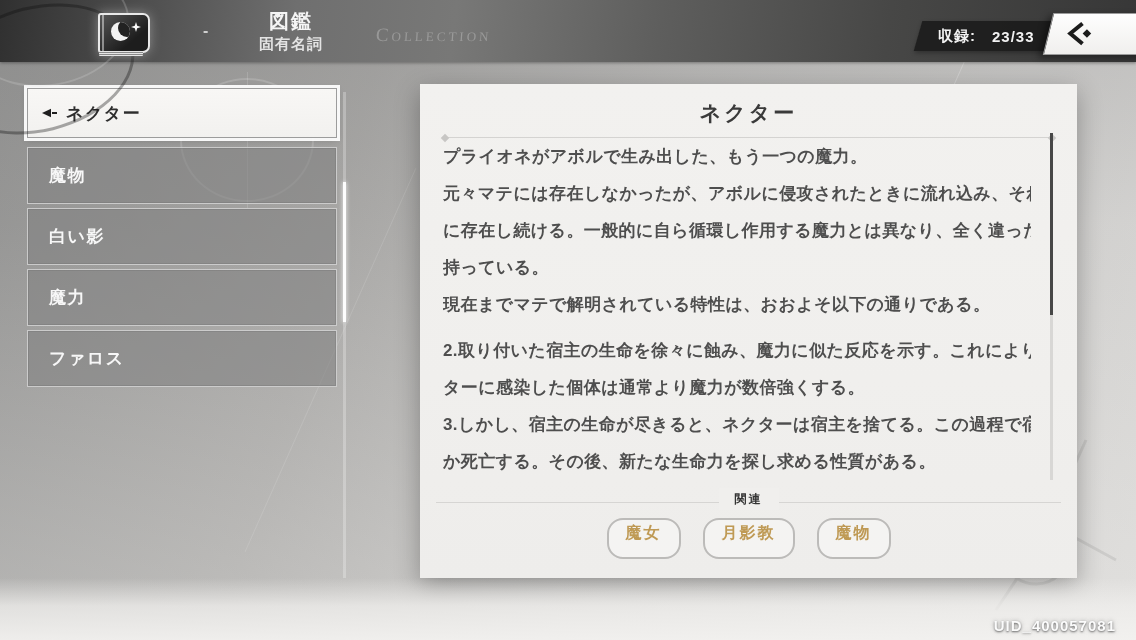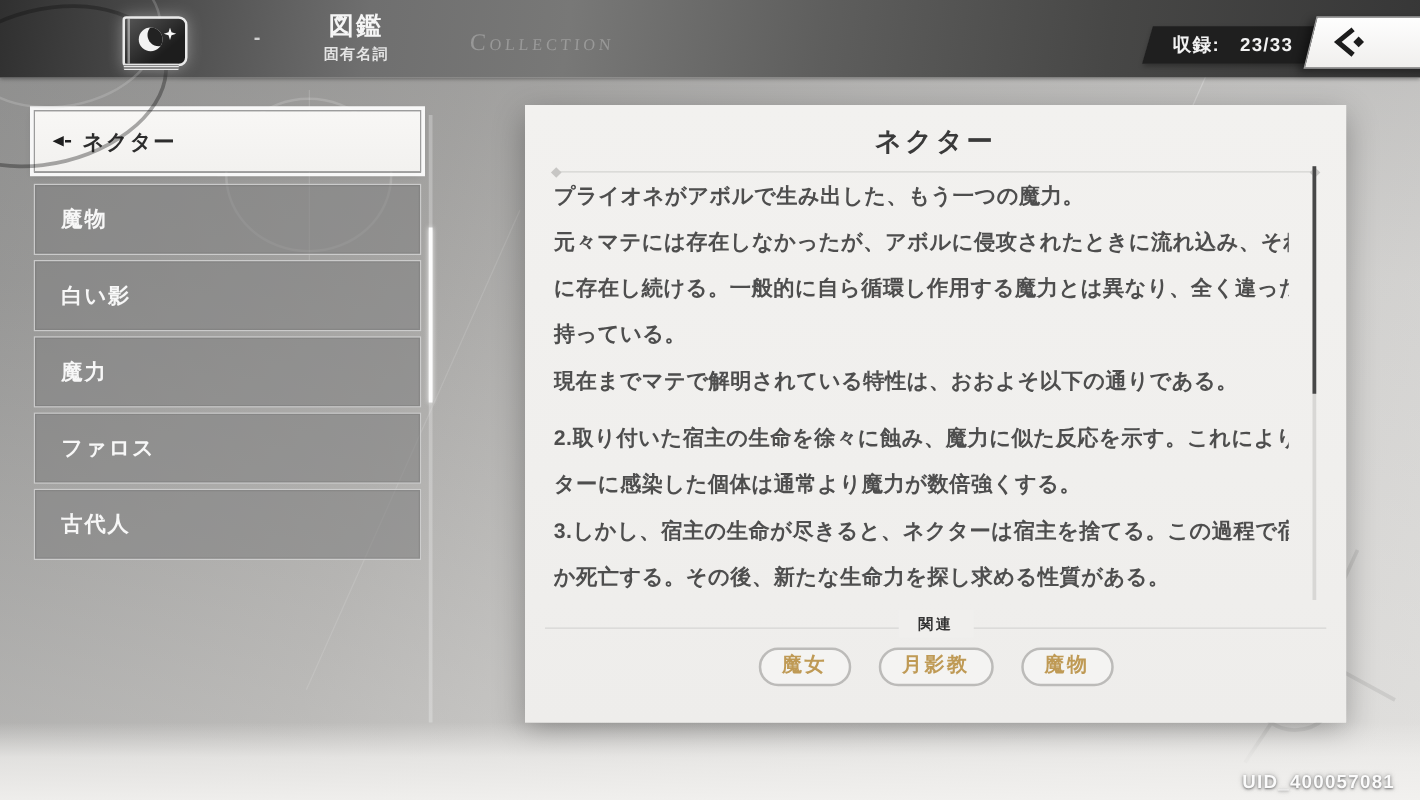--- a/index.html
+++ b/index.html
@@ -27,21 +27,21 @@
   .book-body{position:absolute;inset:0;background:linear-gradient(140deg,#565656,#1d1d1d 70%);border:2px solid #e9e9e9;border-radius:3px 7px 7px 3px;}
   .book-spine{position:absolute;left:4px;top:2px;bottom:2px;width:2px;background:rgba(255,255,255,.45);}
   .book-pages{position:absolute;left:1px;bottom:-3px;width:44px;height:5px;background:repeating-linear-gradient(180deg,#e6e6e6 0 1px,#8a8a8a 1px 2px);border-radius:1px;}
   .moon{position:absolute;left:13px;top:9px;width:19px;height:19px;border-radius:50%;background:#f2f2f2;overflow:hidden;}
   .moon::after{content:'';position:absolute;left:7px;top:-3px;width:18px;height:18px;border-radius:50%;background:#222;}
   .spark{position:absolute;right:9px;top:9px;width:10px;height:10px;background:#fafafa;
     clip-path:polygon(50% 0,62% 38%,100% 50%,62% 62%,50% 100%,38% 62%,0 50%,38% 38%);}
   .hdr-dash{position:absolute;left:203px;top:22px;color:#cfcfcf;font-size:16px;font-weight:700;}
   .titlegroup{position:absolute;left:259px;top:10px;text-align:center;}
   .hdr-title{margin:0;font-size:20px;font-weight:700;color:#f5f5f5;letter-spacing:2px;line-height:22px;}
-  .hdr-sub{margin-top:3px;font-size:12px;font-weight:700;color:#e3e3e3;letter-spacing:1px;}
+  .hdr-sub{margin-top:3px;font-size:15px;font-weight:700;color:#e3e3e3;letter-spacing:1px;}
   .watermark{position:absolute;left:376px;top:24px;font-family:"Liberation Serif","DejaVu Serif",serif;
     font-size:19px;letter-spacing:3px;color:rgba(222,222,222,.34);font-variant:small-caps;transform:skewX(-4deg);}
   .count-badge{position:absolute;left:918px;top:21px;height:30px;padding:0 20px;
     background:rgba(26,26,26,.88);transform:skewX(-16deg);box-shadow:1px 2px 4px rgba(0,0,0,.3);}
   .count-inner{transform:skewX(16deg);display:flex;gap:16px;align-items:center;height:30px;
     color:#f2f2f2;font-size:15px;font-weight:700;letter-spacing:1px;white-space:nowrap;}
   .back-btn{position:absolute;left:1048px;top:13px;width:116px;height:40px;transform:skewX(-14deg);
     background:linear-gradient(180deg,#fefefe,#f0efed);border:1px solid #9b9b9b;
     box-shadow:-4px 3px 7px rgba(0,0,0,.38);cursor:pointer;display:flex;align-items:center;}
   .back-glyph{transform:skewX(14deg);margin-left:16px;display:inline-flex;}
@@ -72,21 +72,21 @@
   .body-viewport{position:absolute;left:23px;right:46px;top:54px;height:354px;overflow:hidden;}
   .body-line{height:37px;line-height:37px;font-size:17px;font-weight:600;color:#4e4e4e;letter-spacing:.4px;white-space:nowrap;}
   .body-gap{height:9px;}
   .panel-sb{position:absolute;right:24px;top:49px;width:3px;height:347px;background:#d8d7d5;}
   .panel-sb-thumb{position:absolute;left:0;top:0;width:3px;height:182px;background:#474747;cursor:grab;}
   .related{position:absolute;left:16px;right:16px;top:404px;text-align:center;}
   .related-line{position:absolute;left:0;right:0;top:14px;height:1px;background:#d6d5d3;}
   .related-label{position:relative;display:inline-block;padding:0 16px;background:#f0efed;
     font-size:12px;font-weight:700;color:#333;letter-spacing:2px;line-height:22px;}
   .tags{margin-top:8px;display:flex;justify-content:center;gap:22px;}
-  .tag-pill{box-sizing:border-box;height:31px;line-height:26px;padding:0 17px;border:2px solid #bcbbb9;border-radius:16px;
+  .tag-pill{box-sizing:border-box;height:41px;line-height:26px;padding:0 17px;border:2px solid #bcbbb9;border-radius:16px;
     color:#bf9a55;font-size:16px;font-weight:700;letter-spacing:2px;background:rgba(255,255,255,.35);cursor:pointer;}
 
   .bottom-fade{position:absolute;left:0;right:0;bottom:0;height:62px;z-index:4;pointer-events:none;
     background:linear-gradient(180deg,rgba(238,237,235,0) 0%,rgba(240,239,237,.75) 45%,rgba(243,242,240,.92) 100%);}
   .uid{position:absolute;right:20px;bottom:6px;z-index:5;font-size:15px;font-weight:700;letter-spacing:1px;
     color:#fbfbfb;text-shadow:0 1px 2px rgba(105,105,105,.95),0 0 4px rgba(120,120,120,.6);}
 </style>
 </head>
 <body>
 
@@ -151,23 +151,20 @@
       </div>
       <div class="side-item">
         <span>白い影</span>
       </div>
       <div class="side-item">
         <span>魔力</span>
       </div>
       <div class="side-item">
         <span>ファロス</span>
       </div>
-      <div class="side-item">
-        <span>古代人</span>
-      </div>
     </div>
   <div class="sidebar-sb">
     <div class="sidebar-sb-thumb"></div>
   </div>
 
   <div class="panel">
     <h2 class="panel-title">ネクター</h2>
     <div class="title-divider"></div>
     <div class="body-viewport">
         <div class="body-line">プライオネがアボルで生み出した、もう一つの魔力。</div>

